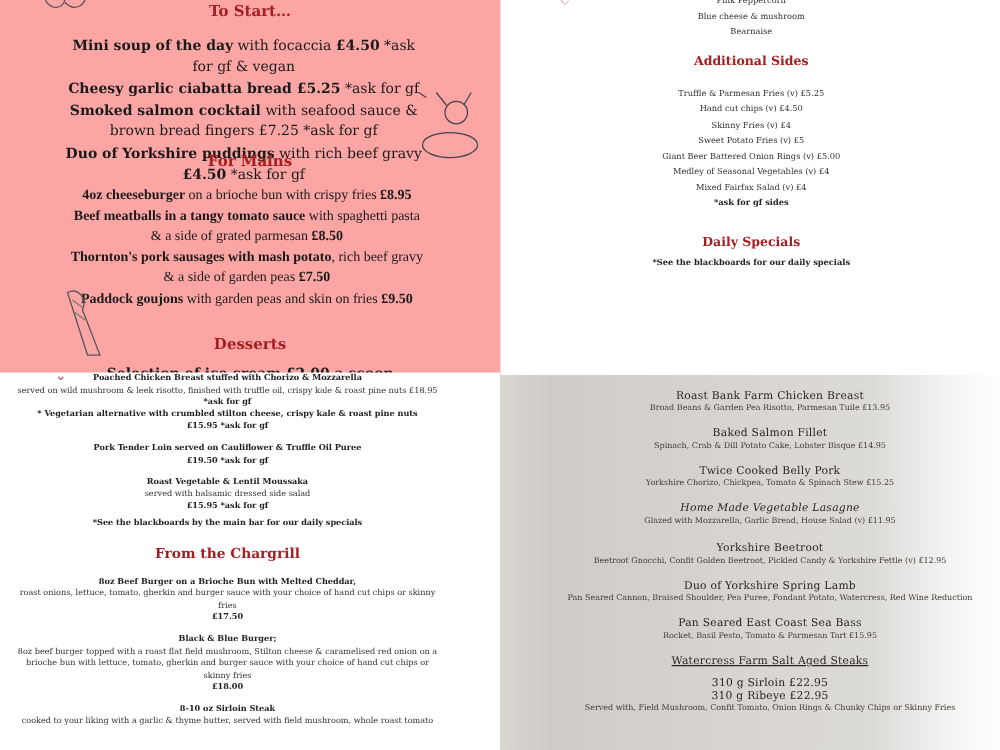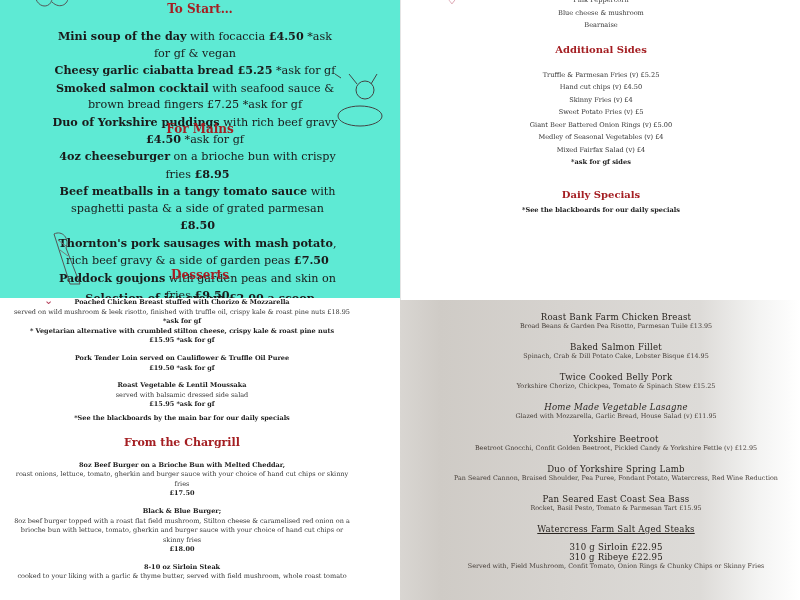--- a/index.html
+++ b/index.html
@@ -1,18 +1,18 @@
 <!DOCTYPE html>
 <html><head>
 <meta charset="utf-8">
 <style>
   html,body{margin:0;padding:0;}
   body{width:800px;height:600px;position:relative;overflow:hidden;background:#fff;font-family:"DejaVu Serif","Liberation Serif",serif;color:#1a1a1a;}
   .panel{position:absolute;overflow:hidden;box-sizing:border-box;text-align:center;}
-  #p1{left:0;top:0;width:400px;height:300px;background:#5eead4;}
+  #p1{left:0;top:0;width:400px;height:300px;background:#fca5a5;}
   #p2{left:400px;top:0;width:400px;height:300px;background:#fff;border-left:1px solid #e4e4e4;}
   #p3{left:0;top:298px;width:400px;height:302px;background:#fff;}
   #p4{left:400px;top:300px;width:400px;height:300px;background:linear-gradient(90deg,#d9d6d2 0%,#cfcbc6 10%,#d6d3cf 40%,#dddbd8 75%,#f4f4f3 90%,#fff 100%);}
   .h-red{color:#a41e22;font-weight:bold;}
   #p1 .h-red{font-size:12px;margin:0;}
   #p1 .line{font-size:11.2px;line-height:16.5px;margin:0;}
   #p1 b{font-weight:bold;}
   .clip{position:absolute;}
   #p2 .item{font-size:6.6px;line-height:12.5px;color:#333;}
   #p2 .h-red{font-size:10px;}
@@ -40,21 +40,21 @@
       <p class="line"><b>Duo of Yorkshire puddings</b><span> with rich beef gravy </span><b>£4.50</b><span> *ask for gf</span></p>
     </div>
   </div>
   <svg class="clip" style="left:325px;top:68px" width="60" height="62">
       <ellipse cx="35" cy="48" rx="22" ry="10" fill="none" stroke="#444"></ellipse>
       <circle cx="40" cy="22" r="9" fill="none" stroke="#444"></circle>
       <path d="M32 16 L24 6 M46 16 L52 6 M10 6 l6 4" stroke="#444" fill="none"></path>
     </svg>
   <div style="position:absolute;top:122px;left:0;width:400px;">
     <p class="h-red">For Mains</p>
-    <div style="margin:12px 60px 0 55px;">
+    <div style="margin:12px 60px 0 55px;font-family:Liberation Serif, serif;">
       <p class="line"><b>4oz cheeseburger</b><span> on a brioche bun with crispy fries </span><b>£8.95</b></p>
       <p class="line"><b>Beef meatballs in a tangy tomato sauce</b><span> with spaghetti pasta &amp; a side of grated parmesan </span><b>£8.50</b></p>
       <p class="line"><b>Thornton's pork sausages with mash potato</b><span>, rich beef gravy &amp; a side of garden peas </span><b>£7.50</b></p>
       <p class="line"><b>Paddock goujons</b><span> with garden peas and skin on fries </span><b>£9.50</b></p>
 
     </div>
   </div>
   <svg class="clip" style="left:48px;top:230px" width="40" height="58">
       <path d="M6 4 C14 0 22 8 18 18 L32 54 L22 54 Z" fill="none" stroke="#555"></path>
       <path d="M10 10 l8 6 M12 20 l8 6" stroke="#777"></path>

